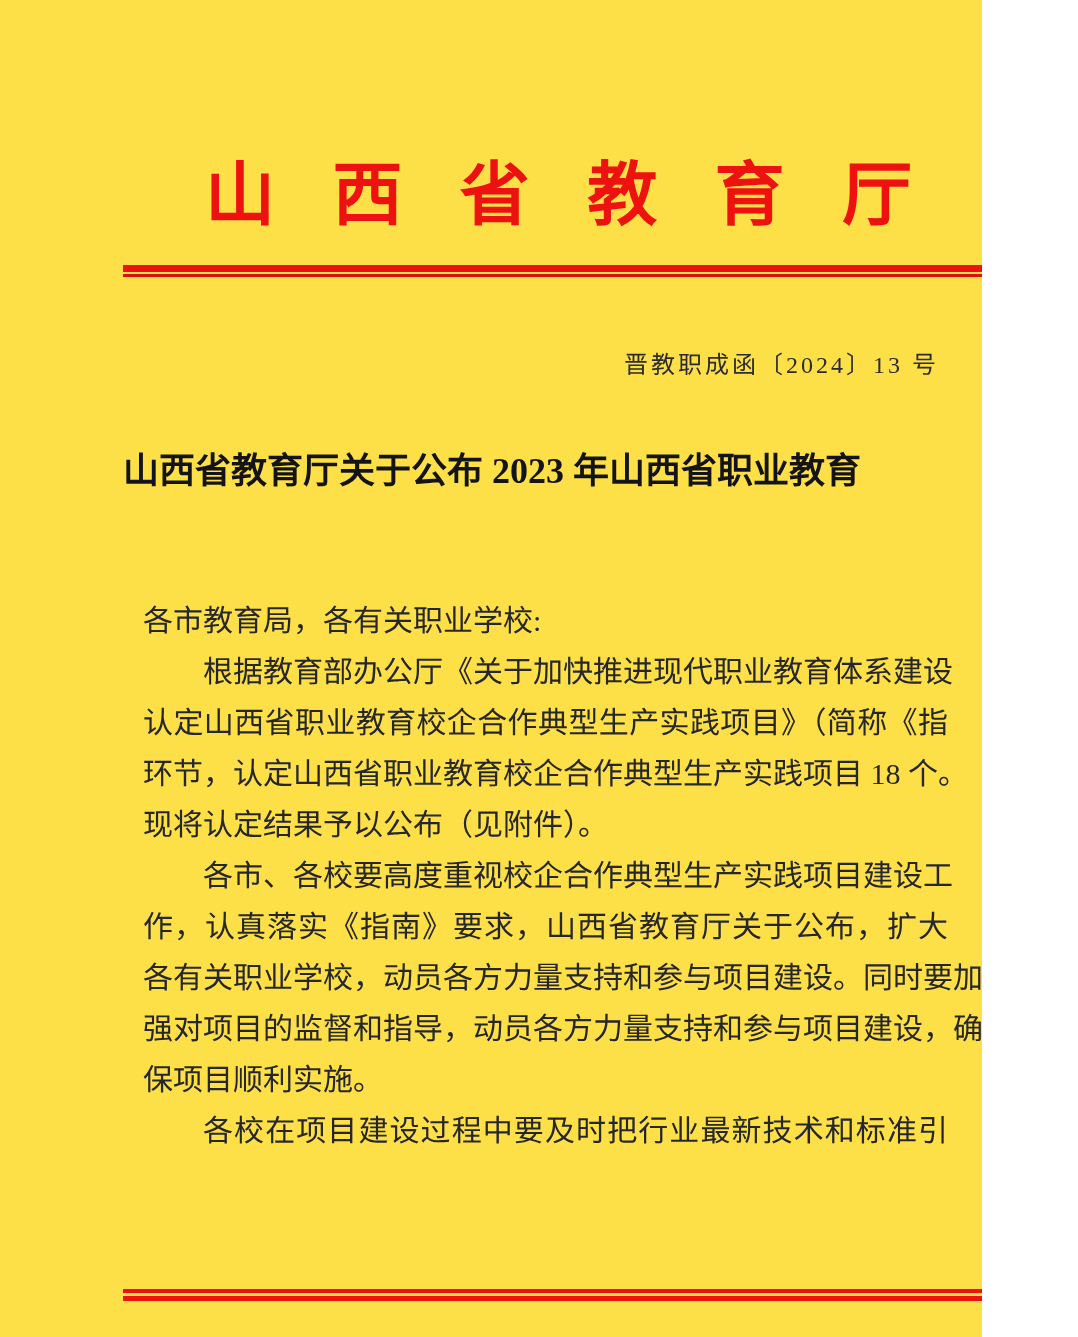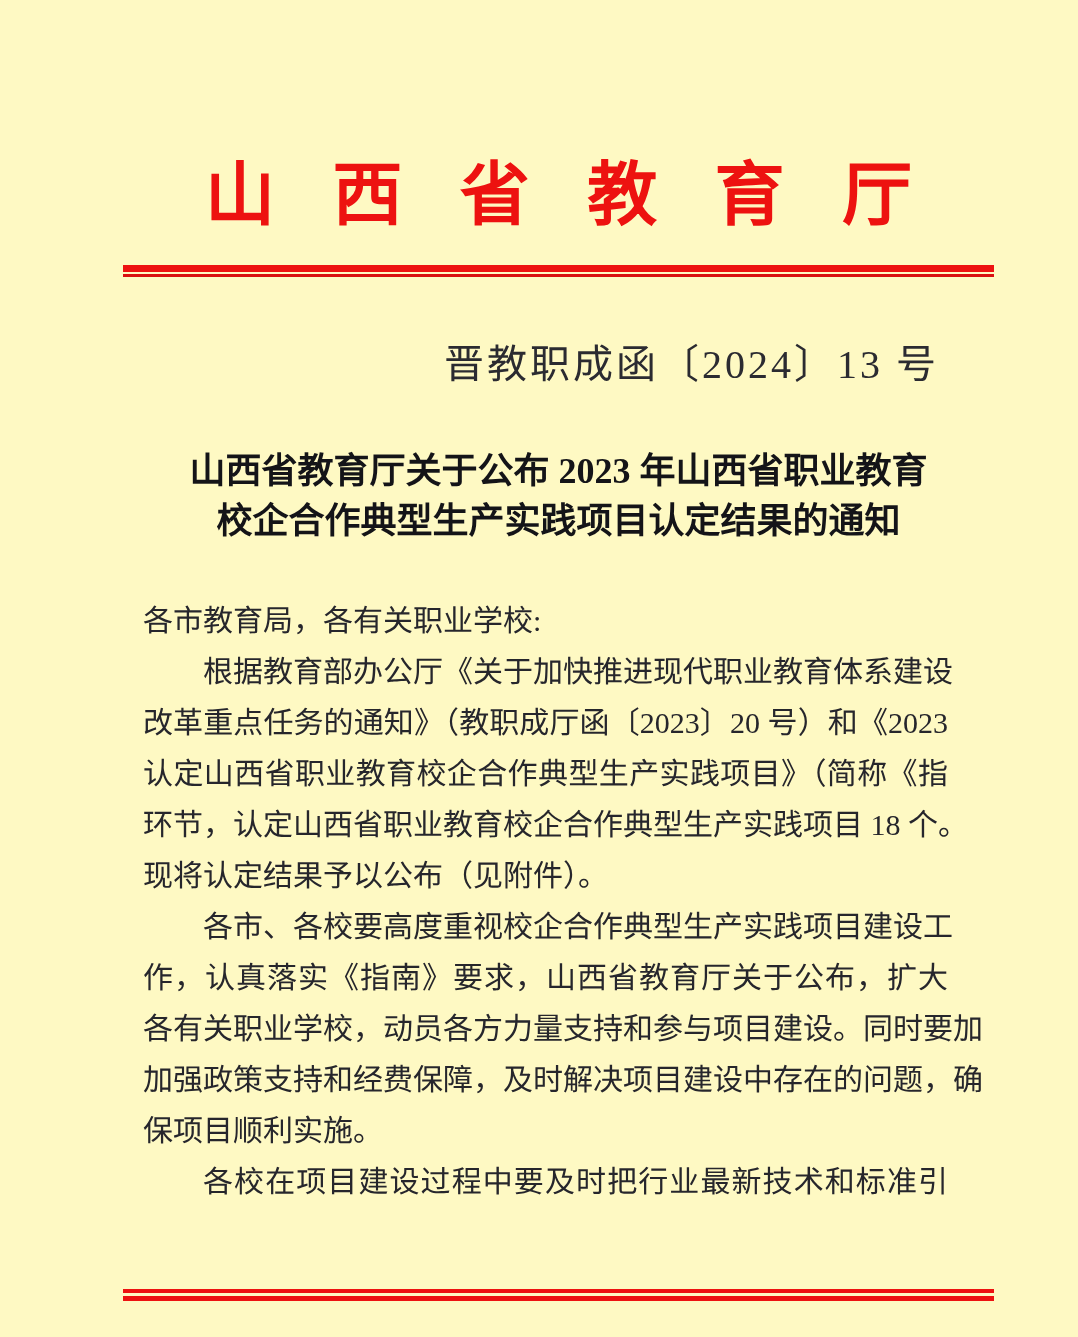--- a/index.html
+++ b/index.html
@@ -2,23 +2,23 @@
 <html lang="zh-CN"><head>
 <meta charset="utf-8">
 <style>
   html, body {
     margin: 0;
     padding: 0;
     background: #ffffff;
   }
   .page {
     position: relative;
-    width: 1078px;
+    width: 982px;
     height: 1337px;
-    background: #fef9c3;
+    background: #fde047;
     overflow: hidden;
     font-family: "Liberation Serif", "DejaVu Serif", serif;
   }
   .content {
     position: absolute;
     left: 123px;
     top: 0;
     width: 871px;
     height: 100%;
   }
@@ -48,33 +48,32 @@
   .rule-top .rule-thin  { height: 3px; background: #d91110; }
   
   .doc-number {
     position: absolute;
     top: 345px;
     left: 0;
     width: 100%;
     box-sizing: border-box;
     padding-right: 55px;
     text-align: right;
-    font-size: 40px;
+    font-size: 24px;
     line-height: 40px;
     letter-spacing: 3px;
     color: #2b2b31;
     white-space: nowrap;
   }
   
   .notice-title {
     position: absolute;
     top: 446px;
     left: 0;
     width: 100%;
-    text-align: center;
     font-weight: 700;
     font-size: 36px;
     line-height: 50px;
     color: #141418;
   }
   .notice-title .title-line { white-space: nowrap; }
   
   .body-text {
     position: absolute;
     top: 595px;
@@ -117,40 +116,38 @@
     <div class="rule-top">
       <div class="rule-thick"></div>
       <div class="rule-gap"></div>
       <div class="rule-thin"></div>
     </div>
 
     <div class="doc-number">晋教职成函〔2024〕13 号</div>
 
     <div class="notice-title">
       <div class="title-line">山西省教育厅关于公布 2023 年山西省职业教育</div>
-      <div class="title-line">校企合作典型生产实践项目认定结果的通知</div>
     </div>
 
     <div class="body-text">
 
       <div class="line last">各市教育局，各有关职业学校:</div>
 
       <div>
         <div class="line indent">根据教育部办公厅《关于加快推进现代职业教育体系建设</div>
-        <div class="line">改革重点任务的通知》（教职成厅函〔2023〕20 号）和《2023</div>
         <div class="line">认定山西省职业教育校企合作典型生产实践项目》（简称《指</div>
         <div class="line">环节，认定山西省职业教育校企合作典型生产实践项目 18 个。</div>
         <div class="line last">现将认定结果予以公布（见附件）。</div>
       </div>
 
       <div>
         <div class="line indent">各市、各校要高度重视校企合作典型生产实践项目建设工</div>
         <div class="line">作，认真落实《指南》要求，山西省教育厅关于公布，扩大</div>
         <div class="line">各有关职业学校，动员各方力量支持和参与项目建设。同时要加</div>
-        <div class="line">加强政策支持和经费保障，及时解决项目建设中存在的问题，确</div>
+        <div class="line">强对项目的监督和指导，动员各方力量支持和参与项目建设，确</div>
         <div class="line last">保项目顺利实施。</div>
       </div>
 
       <div>
         <div class="line indent">各校在项目建设过程中要及时把行业最新技术和标准引</div>
       </div>
 
     </div>
 
     <div class="rule-bottom">

